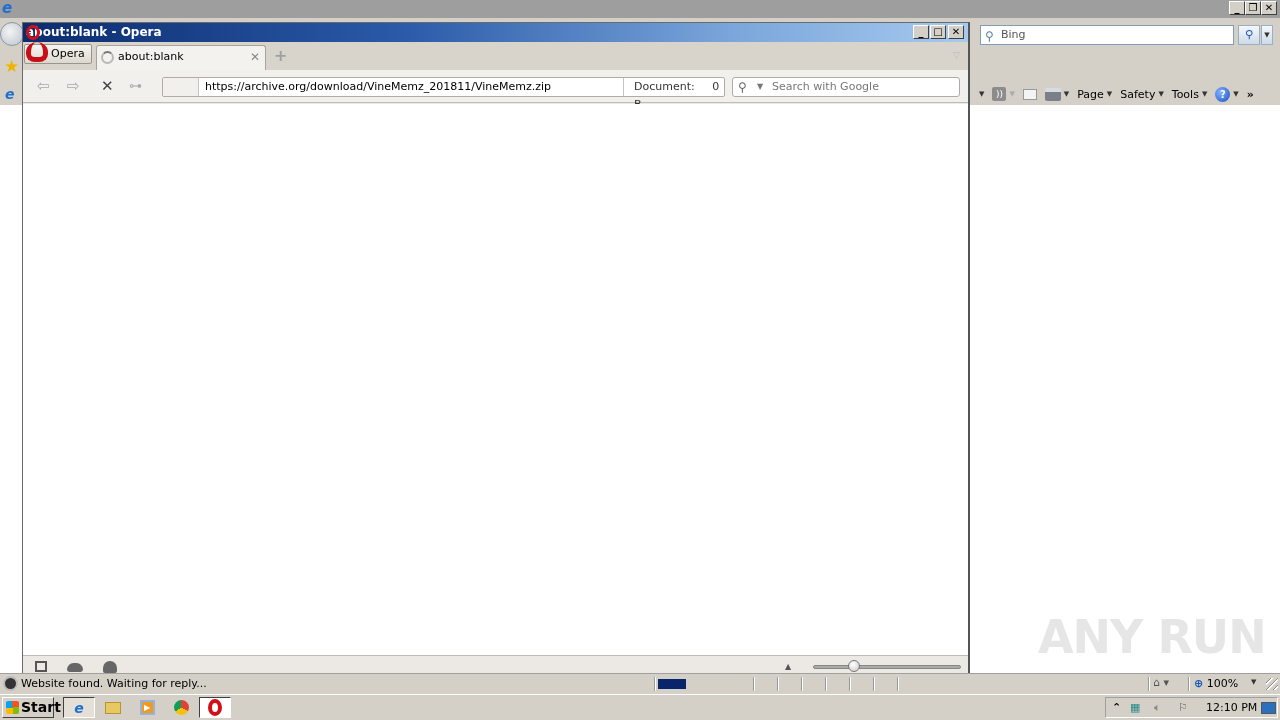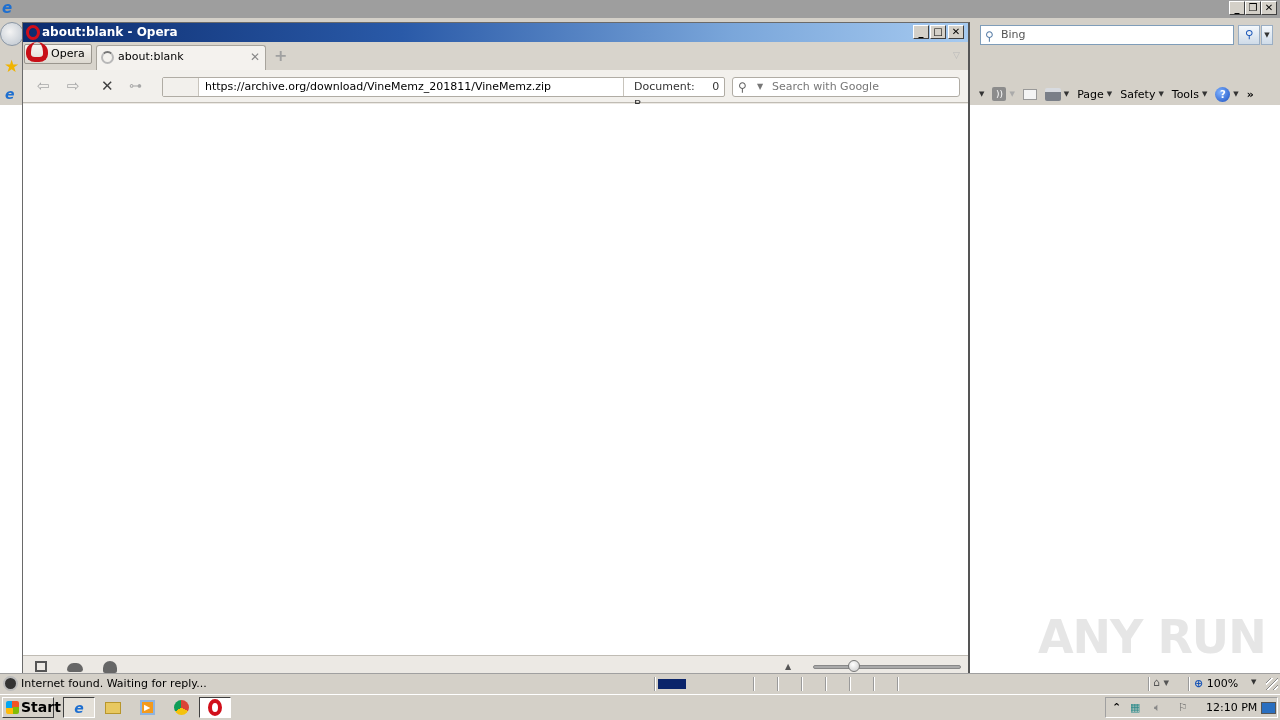--- a/index.html
+++ b/index.html
@@ -35,21 +35,21 @@
   .sb-sep { position: absolute; top: 3px; width: 1px; height: 14px; background: #9a9a9a; box-shadow: 1px 0 0 #fff; }
   #ie-progress { position: absolute; left: 658px; top: 5px; width: 28px; height: 10px; background: #0a246a; }
   #ie-zone { position: absolute; left: 1153px; top: 2px; width: 36px; height: 16px; font-size: 11px; color: #555; }
   #ie-zoom { position: absolute; left: 1194px; top: 3px; font-size: 11px; color: #000; }
   #ie-zoom .zi { color: #1a56b8; font-weight: bold; }
   #ie-zoom-dd { position: absolute; left: 1251px; top: 4px; font-size: 7px; color: #333; }
   #ie-grip { position: absolute; left: 1266px; top: 4px; width: 12px; height: 12px; background: repeating-linear-gradient(135deg, transparent 0 3px, #888 3px 4px, #fff 4px 5px); }
 
   
   #opera-win { left: 22px; top: 22px; width: 948px; height: 657px; background: #ece9e4; border: 1px solid #6a6a6a; border-right: 2px solid #555; border-bottom: 2px solid #555; }
-  #op-title { position: absolute; left: 0; top: 0; width: 100%; height: 19px; background: linear-gradient(90deg, #0c2c6e 0%, #2a5aa8 40%, #7aa6da 75%, #a6caf0 100%); color: #fff; font-weight: bold; font-size: 12px; line-height: 19px; padding-left: 19px; }
+  #op-title { position: absolute; left: 0; top: 0; width: 100%; height: 19px; background: linear-gradient(90deg, #0c2c6e 0%, #2a5aa8 40%, #7aa6da 75%, #a6caf0 100%); color: #fff; font-weight: bold; font-size: 12px; line-height: 19px; padding-left: 3px; }
   #op-title .o-logo { position: absolute; left: 3px; top: 2px; width: 14px; height: 15px; border-radius: 50%; border: 3px solid #d10f1a; background: transparent; }
   #op-tabbar { position: absolute; left: 0; top: 19px; width: 100%; height: 30px; background: #d8d4cc; border-bottom: 1px solid #b8b4ac; }
   #op-menu-btn { position: absolute; left: 1px; top: 2px; width: 68px; height: 20px; background: linear-gradient(#f8f6f2, #dcd8d0); border: 1px solid #9a968e; border-radius: 2px; font-size: 11px; line-height: 18px; padding-left: 26px; }
   #op-menu-btn .o-big { position: absolute; left: 1px; top: -3px; width: 22px; height: 20px; border-radius: 50% 50% 40% 40%; border: 5px solid #c80f17; border-top: none; }
   #op-tab { position: absolute; left: 73px; top: 3px; width: 170px; height: 25px; background: #f4f2ee; border: 1px solid #a8a49c; border-bottom: none; border-radius: 3px 3px 0 0; font-size: 11px; line-height: 22px; padding-left: 21px; }
   #op-tab .spin { position: absolute; left: 4px; top: 5px; width: 13px; height: 13px; border-radius: 50%; border: 2px solid #b8b8b8; border-top-color: #777; }
   #op-tab-close { position: absolute; right: 5px; top: 0; color: #888; font-size: 12px; }
   #op-newtab { position: absolute; left: 251px; top: 6px; color: #a0a0a0; font-size: 16px; font-weight: bold; line-height: 16px; }
   #op-tabmenu { position: absolute; right: 8px; top: 8px; color: #b8b8b8; font-size: 9px; }
   #op-navbar { position: absolute; left: 0; top: 47px; width: 100%; height: 33px; background: #f2f0ec; border-bottom: 1px solid #c0bcb4; }
@@ -191,21 +191,21 @@
     <span class="sb-ico" id="op-cloud-ico"></span>
     <span class="sb-ico" id="op-speed-ico"></span>
     <span id="op-zoom-up">▲</span>
     <div id="op-zoom-track"></div>
     <div id="op-zoom-thumb" style="left: 825.44px;"></div>
   </div>
 </div>
 
 <div id="ie-status" class="abs">
   <span class="clock-ico"></span>
-  <span id="ie-status-text">Internet found. Waiting for reply...</span>
+  <span id="ie-status-text">Website found. Waiting for reply...</span>
   <span class="sb-sep" style="left:654px"></span>
   <span id="ie-progress"></span>
   <span class="sb-sep" style="left:753px"></span>
   <span class="sb-sep" style="left:777px"></span>
   <span class="sb-sep" style="left:801px"></span>
   <span class="sb-sep" style="left:825px"></span>
   <span class="sb-sep" style="left:849px"></span>
   <span class="sb-sep" style="left:873px"></span>
   <span class="sb-sep" style="left:897px"></span>
   <span class="sb-sep" style="left:1148px"></span>

